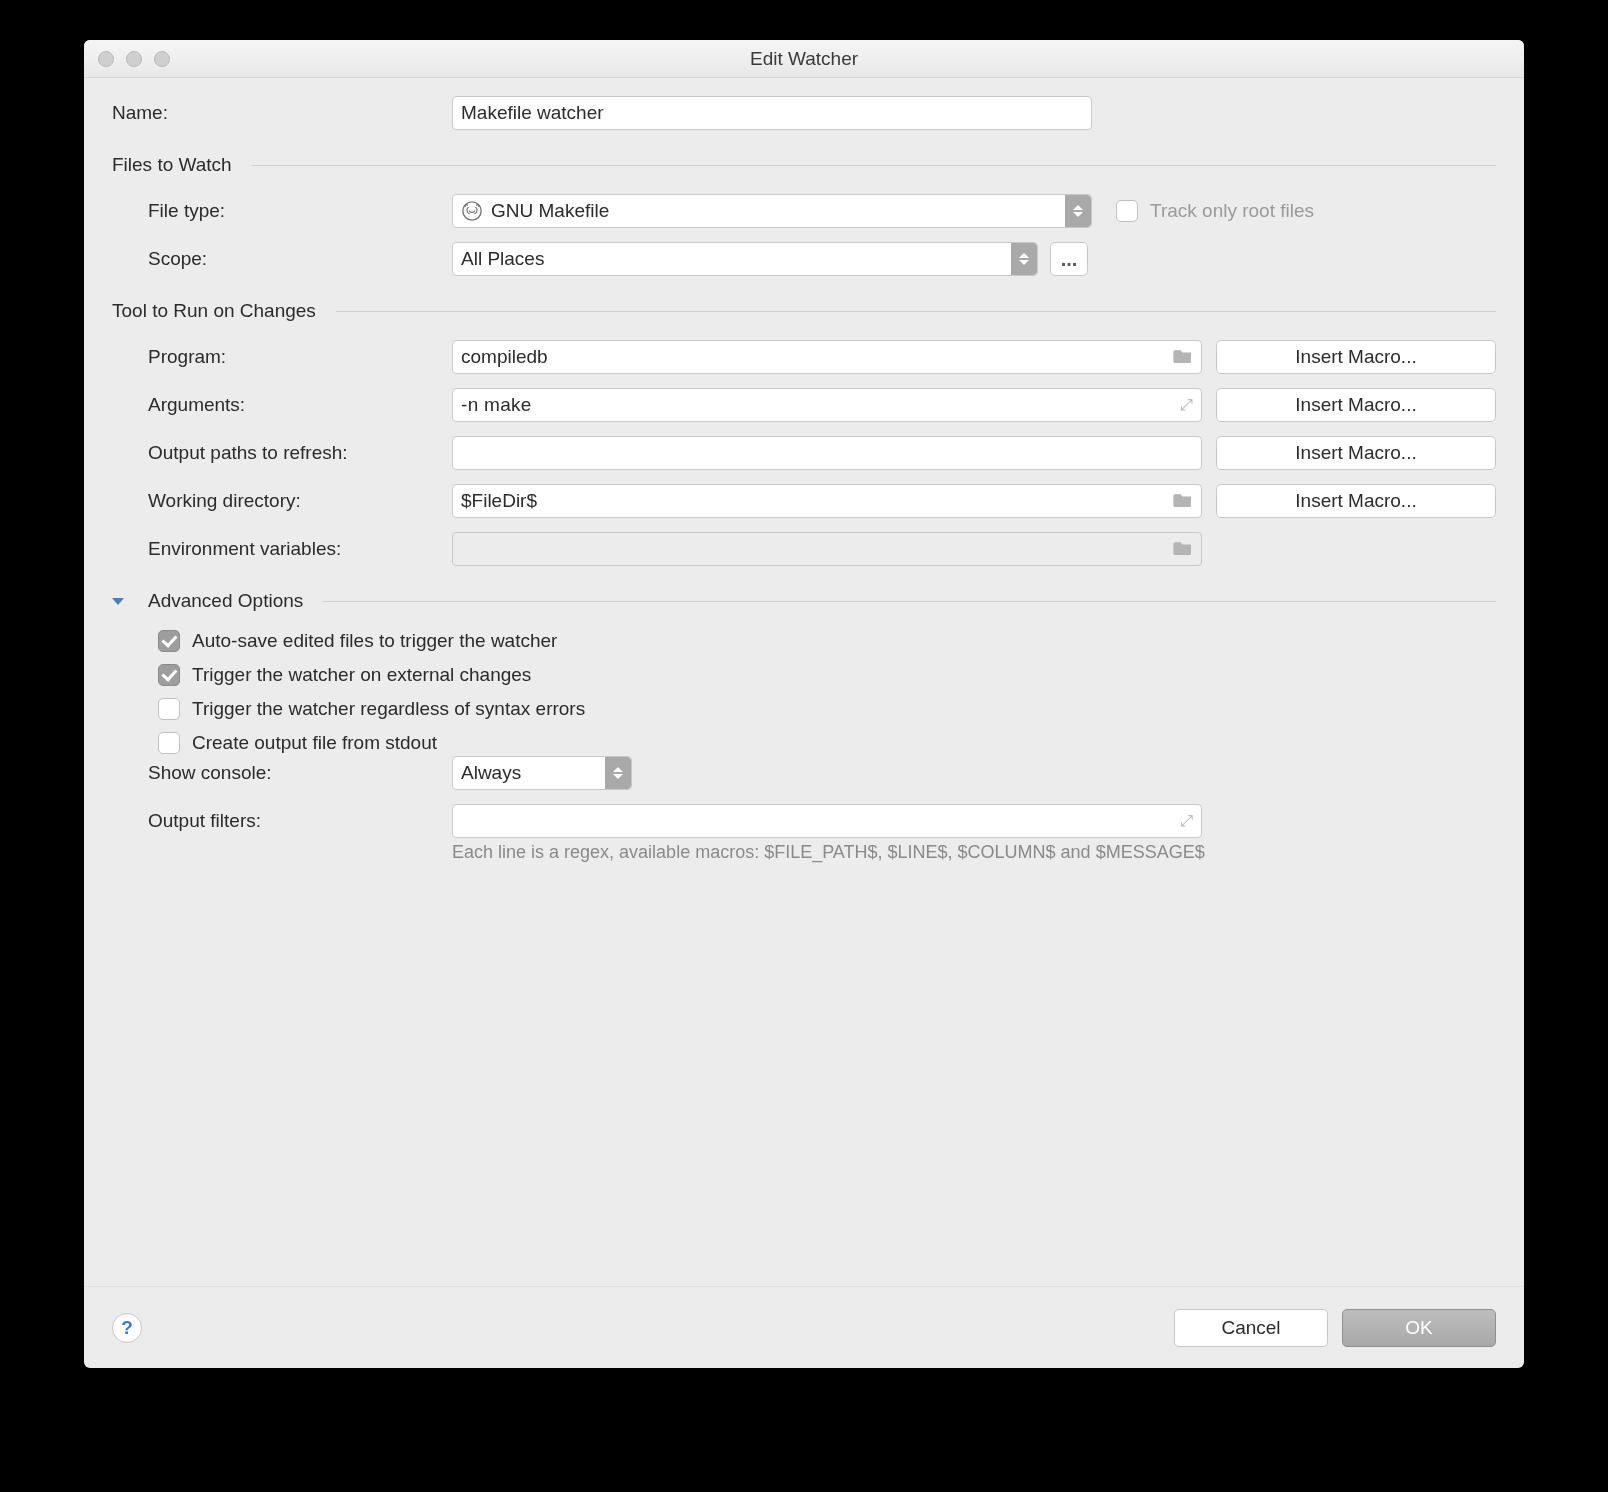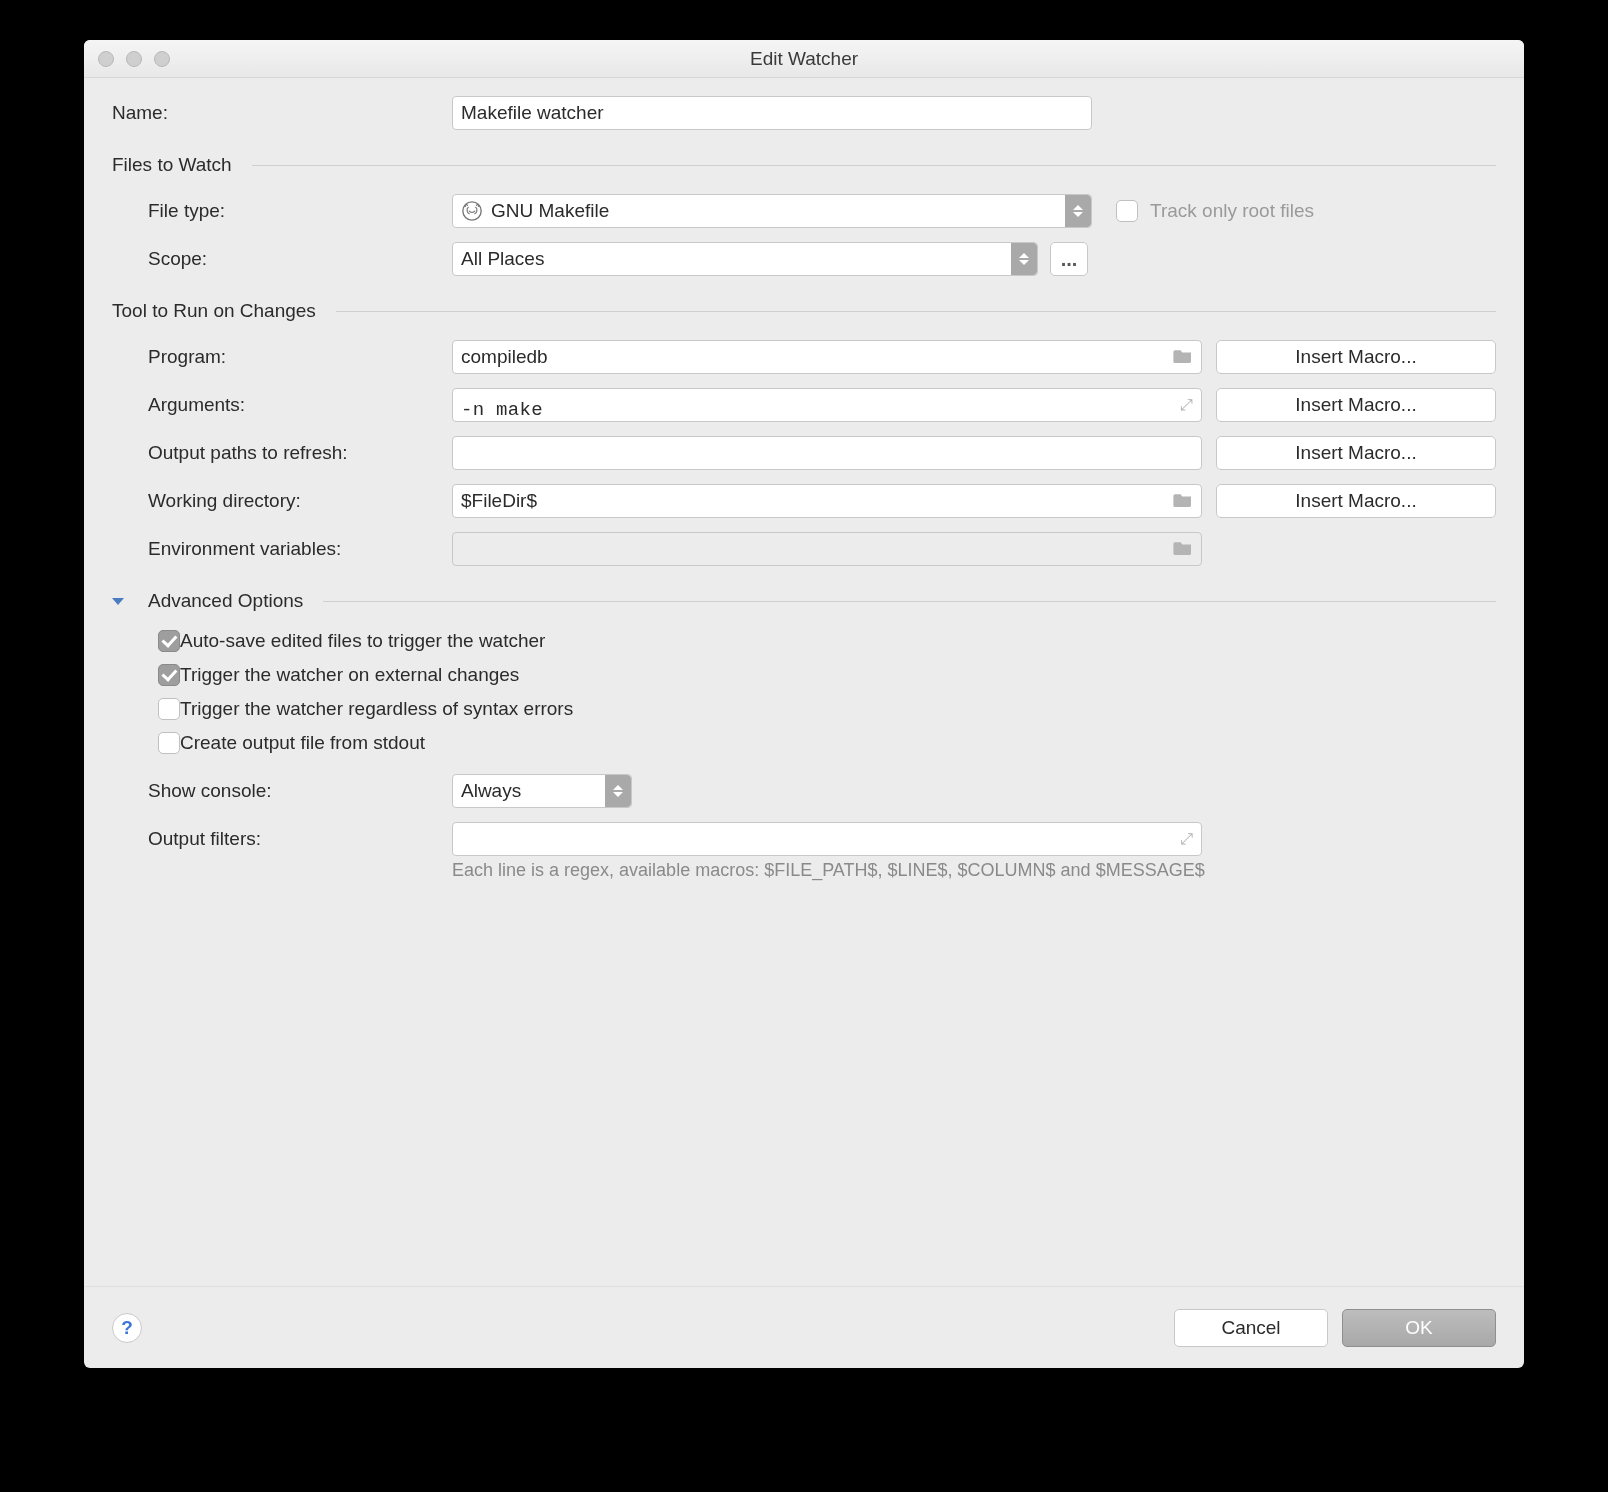--- a/index.html
+++ b/index.html
@@ -76,21 +76,21 @@
     border: 1px solid #c8c8c8;
     border-radius: 4px;
     display: flex;
     align-items: center;
     padding: 0 8px;
     font-family: inherit;
     font-size: 19px;
     color: #2b2b2b;
     position: relative;
   }
-  .field.mono { font-family: Liberation Mono, monospace; letter-spacing: .3px; align-items: flex-end; }
+  .field.mono { font-family: Liberation Sans, sans-serif; letter-spacing: .3px; }
   .field.disabled { background: #ececec; }
   .select-arrows {
     position: absolute;
     right: 0; top: 0; bottom: 0;
     width: 26px;
     background: #a9a9a9;
     border-top-right-radius: 4px;
     border-bottom-right-radius: 4px;
     display: flex; flex-direction: column;
     align-items: center; justify-content: center;
@@ -142,20 +142,21 @@
   .disclosure {
     width: 0; height: 0;
     border-left: 6px solid transparent;
     border-right: 6px solid transparent;
     border-top: 7px solid #4a7cc0;
     margin-right: 4px;
   }
   .checkbox-row {
     display: flex;
     align-items: flex-start;
+    gap: 12px;
     padding-left: 46px;
     margin-bottom: 12px;
   }
   .cbox {
     width: 22px; height: 22px;
     border-radius: 5px;
     border: 1px solid #c0c0c0;
     background: #fff;
     display: inline-flex;
     align-items: center; justify-content: center;
@@ -335,21 +336,21 @@
       <span>Auto-save edited files to trigger the watcher</span>
     </div>
     <div class="checkbox-row">
       <span class="cbox checked"></span>
       <span>Trigger the watcher on external changes</span>
     </div>
     <div class="checkbox-row">
       <span class="cbox"></span>
       <span>Trigger the watcher regardless of syntax errors</span>
     </div>
-    <div class="checkbox-row" style="margin-bottom:20px">
+    <div class="checkbox-row" style="margin-bottom:2px">
       <span class="cbox"></span>
       <span>Create output file from stdout</span>
     </div>
 
     <div class="row indent1">
       <div class="label">Show console:</div>
       <div class="field" style="flex:0 0 180px">
         <span>Always</span>
         <div class="select-arrows"></div>
       </div>

